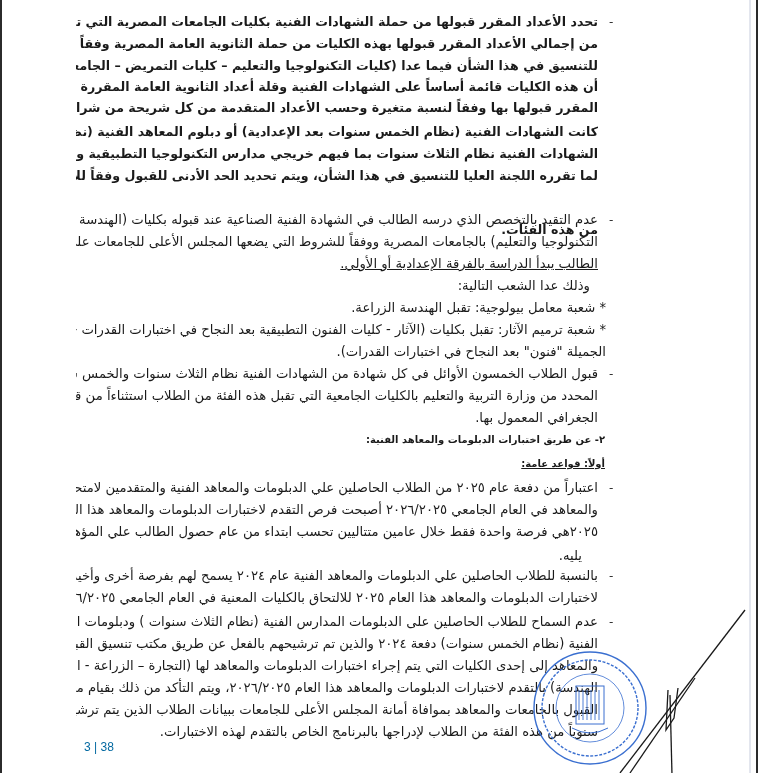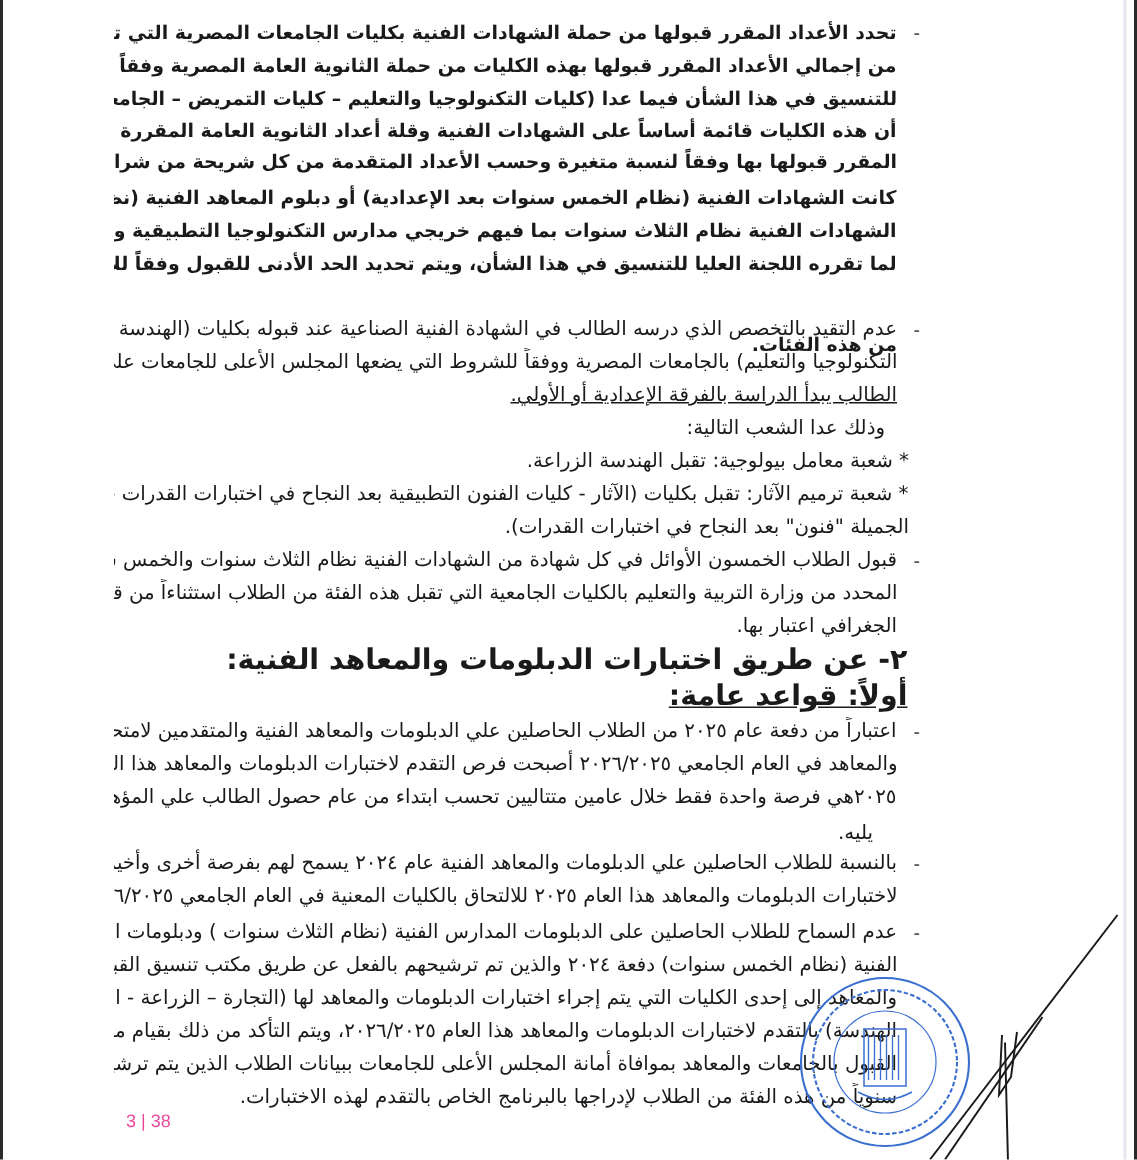--- a/index.html
+++ b/index.html
@@ -10,23 +10,23 @@
   .page-border-left { position: absolute; left: 0; top: 0; width: 2px; height: 773px; background: #2b2b2b; }
   .page-border-right { position: absolute; right: 0; top: 0; width: 2px; height: 773px; background: #2b2b2b; }
   .faint-rule { position: absolute; left: 749px; top: 0; width: 2px; height: 773px; background: #e3e6ee; }
   .line {
     position: absolute; right: 160px; left: 76px; direction: rtl; text-align: justify;
     text-align-last: justify; white-space: nowrap; font-size: 13.2px; line-height: 20px; height: 20px; overflow: hidden;
   }
   .line.last { text-align-last: right; }
   .bold { font-weight: bold; font-size: 12.6px; }
   .bullet { position: absolute; left: 609px; font-size: 12px; line-height: 20px; color: #333; }
-  .heading { position: absolute; right: 153px; direction: rtl; font-weight: bold; font-size: 19px; line-height: 20px; white-space: nowrap; }
+  .heading { position: absolute; right: 153px; direction: rtl; font-weight: bold; font-size: 10px; line-height: 20px; white-space: nowrap; }
   .underline { text-decoration: underline; }
-  .page-number { position: absolute; left: 84px; top: 740px; font-family: "Liberation Sans", sans-serif; font-size: 12px; color: #ec4899; }
+  .page-number { position: absolute; left: 84px; top: 740px; font-family: "Liberation Sans", sans-serif; font-size: 12px; color: #0369a1; }
   .stamp { position: absolute; left: 530px; top: 648px; width: 120px; height: 120px; }
   .signature { position: absolute; left: 600px; top: 600px; width: 150px; height: 173px; }
 </style>
 </head>
 <body>
 
 <div class="page-border-left"></div>
 <div class="faint-rule"></div>
 <div class="page-border-right"></div>
 
@@ -45,21 +45,21 @@
     <div class="line" style="top: 210px; right: 160px;">عدم التقيد بالتخصص الذي درسه الطالب في الشهادة الفنية الصناعية عند قبوله بكليات (الهندسة – التربية –</div>
     <div class="line" style="top: 232px; right: 160px;">التكنولوجيا والتعليم) بالجامعات المصرية ووفقاً للشروط التي يضعها المجلس الأعلى للجامعات على اعتبار أن</div>
     <div class="line last" style="top: 254px; right: 160px; text-decoration: underline;">الطالب يبدأ الدراسة بالفرقة الإعدادية أو الأولي.</div>
     <div class="line last" style="top: 276px; right: 168px;">وذلك عدا الشعب التالية:</div>
     <div class="line last" style="top: 298px; right: 152px;">* شعبة معامل بيولوجية: تقبل الهندسة الزراعة.</div>
     <div class="line last" style="top: 320px; right: 152px;">* شعبة ترميم الآثار: تقبل بكليات (الآثار - كليات الفنون التطبيقية بعد النجاح في اختبارات القدرات - كليات الفنون</div>
     <div class="line last" style="top: 342px; right: 152px;">الجميلة "فنون" بعد النجاح في اختبارات القدرات).</div>
     <span class="bullet" style="top: 364px;">-</span>
     <div class="line" style="top: 364px; right: 160px;">قبول الطلاب الخمسون الأوائل في كل شهادة من الشهادات الفنية نظام الثلاث سنوات والخمس سنوات وفقاً للترتيب</div>
     <div class="line" style="top: 386px; right: 160px;">المحدد من وزارة التربية والتعليم بالكليات الجامعية التي تقبل هذه الفئة من الطلاب استثناءاً من قواعد القبول</div>
-    <div class="line last" style="top: 408px; right: 160px;">الجغرافي اعتبار بها.</div>
+    <div class="line last" style="top: 408px; right: 160px;">الجغرافي المعمول بها.</div>
     <span class="bullet" style="top: 478px;">-</span>
     <div class="line" style="top: 478px; right: 160px;">اعتباراً من دفعة عام ٢٠٢٥ من الطلاب الحاصلين علي الدبلومات والمعاهد الفنية والمتقدمين لامتحانات الدبلومات</div>
     <div class="line" style="top: 500px; right: 160px;">والمعاهد في العام الجامعي ٢٠٢٦/٢٠٢٥ أصبحت فرص التقدم لاختبارات الدبلومات والمعاهد هذا العام</div>
     <div class="line" style="top: 522px; right: 160px;">٢٠٢٥هي فرصة واحدة فقط خلال عامين متتاليين تحسب ابتداء من عام حصول الطالب علي المؤهل والعام الذي</div>
     <div class="line last" style="top: 546px; right: 176px;">يليه.</div>
     <span class="bullet" style="top: 566px;">-</span>
     <div class="line" style="top: 566px; right: 160px;">بالنسبة للطلاب الحاصلين علي الدبلومات والمعاهد الفنية عام ٢٠٢٤ يسمح لهم بفرصة أخرى وأخيرة للتقدم</div>
     <div class="line last" style="top: 588px; right: 160px;">لاختبارات الدبلومات والمعاهد هذا العام ٢٠٢٥ للالتحاق بالكليات المعنية في العام الجامعي ٢٠٢٦/٢٠٢٥</div>
     <span class="bullet" style="top: 612px;">-</span>
     <div class="line" style="top: 612px; right: 160px;">عدم السماح للطلاب الحاصلين على الدبلومات المدارس الفنية (نظام الثلاث سنوات ) ودبلومات المدارس والمعاهد</div>

